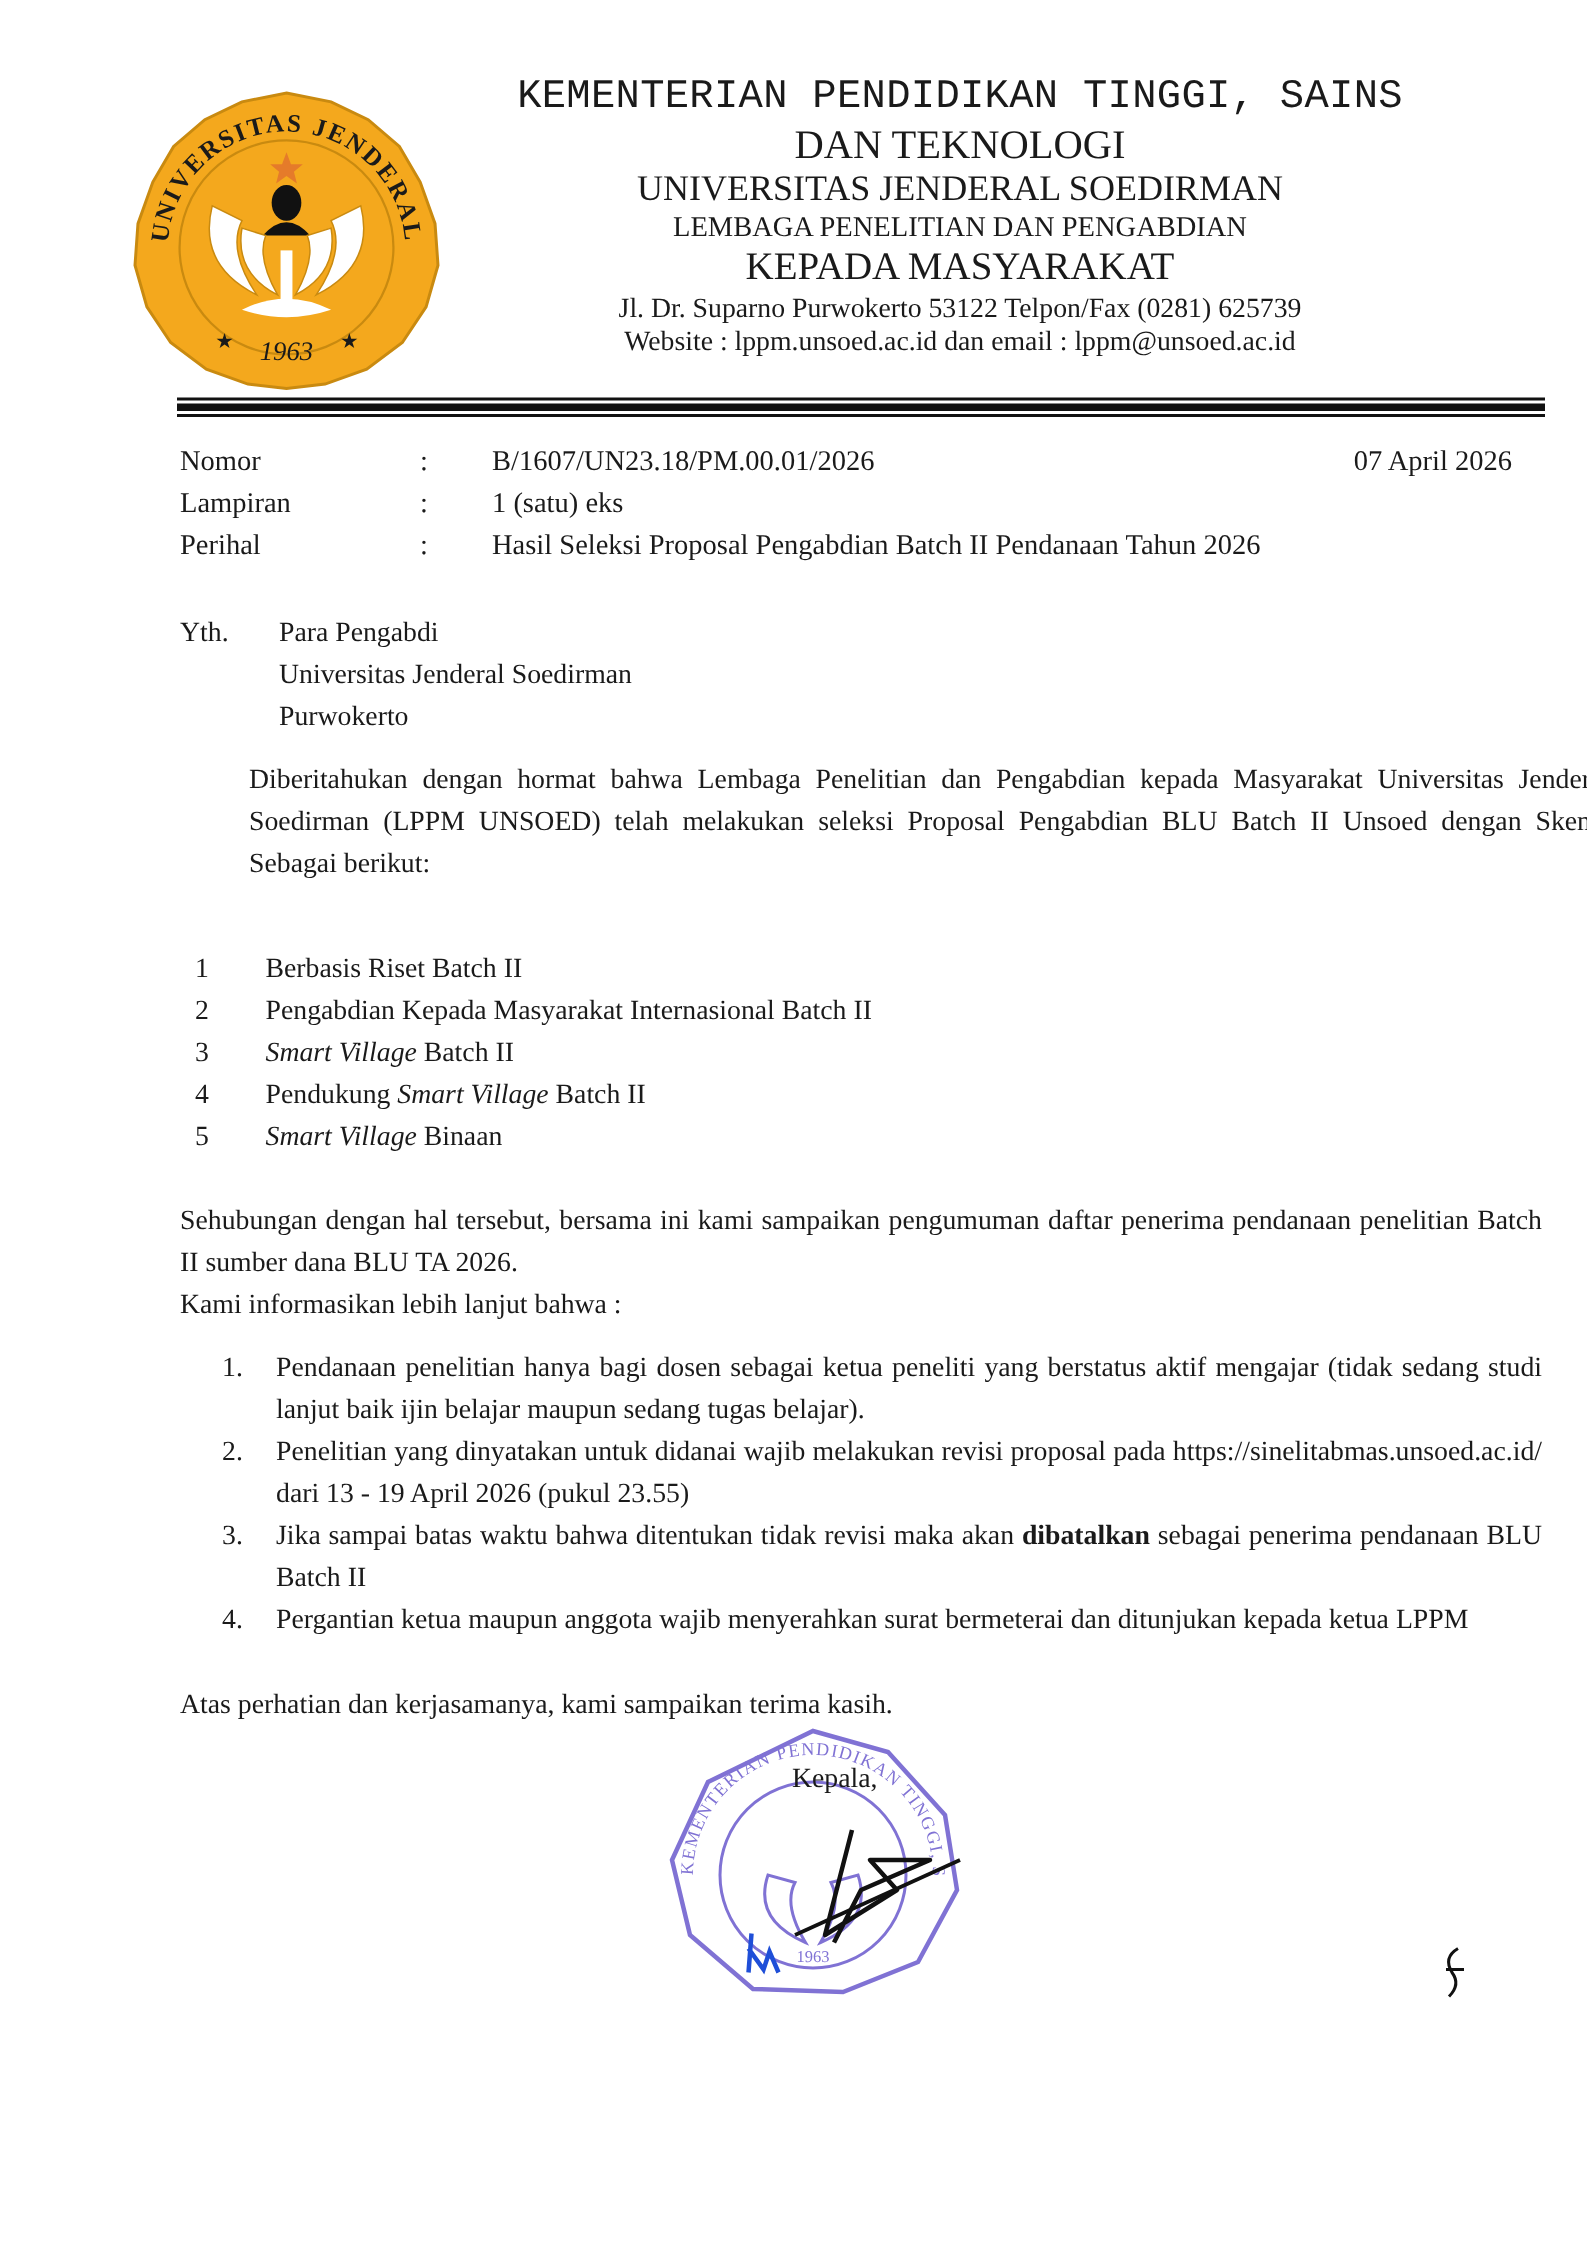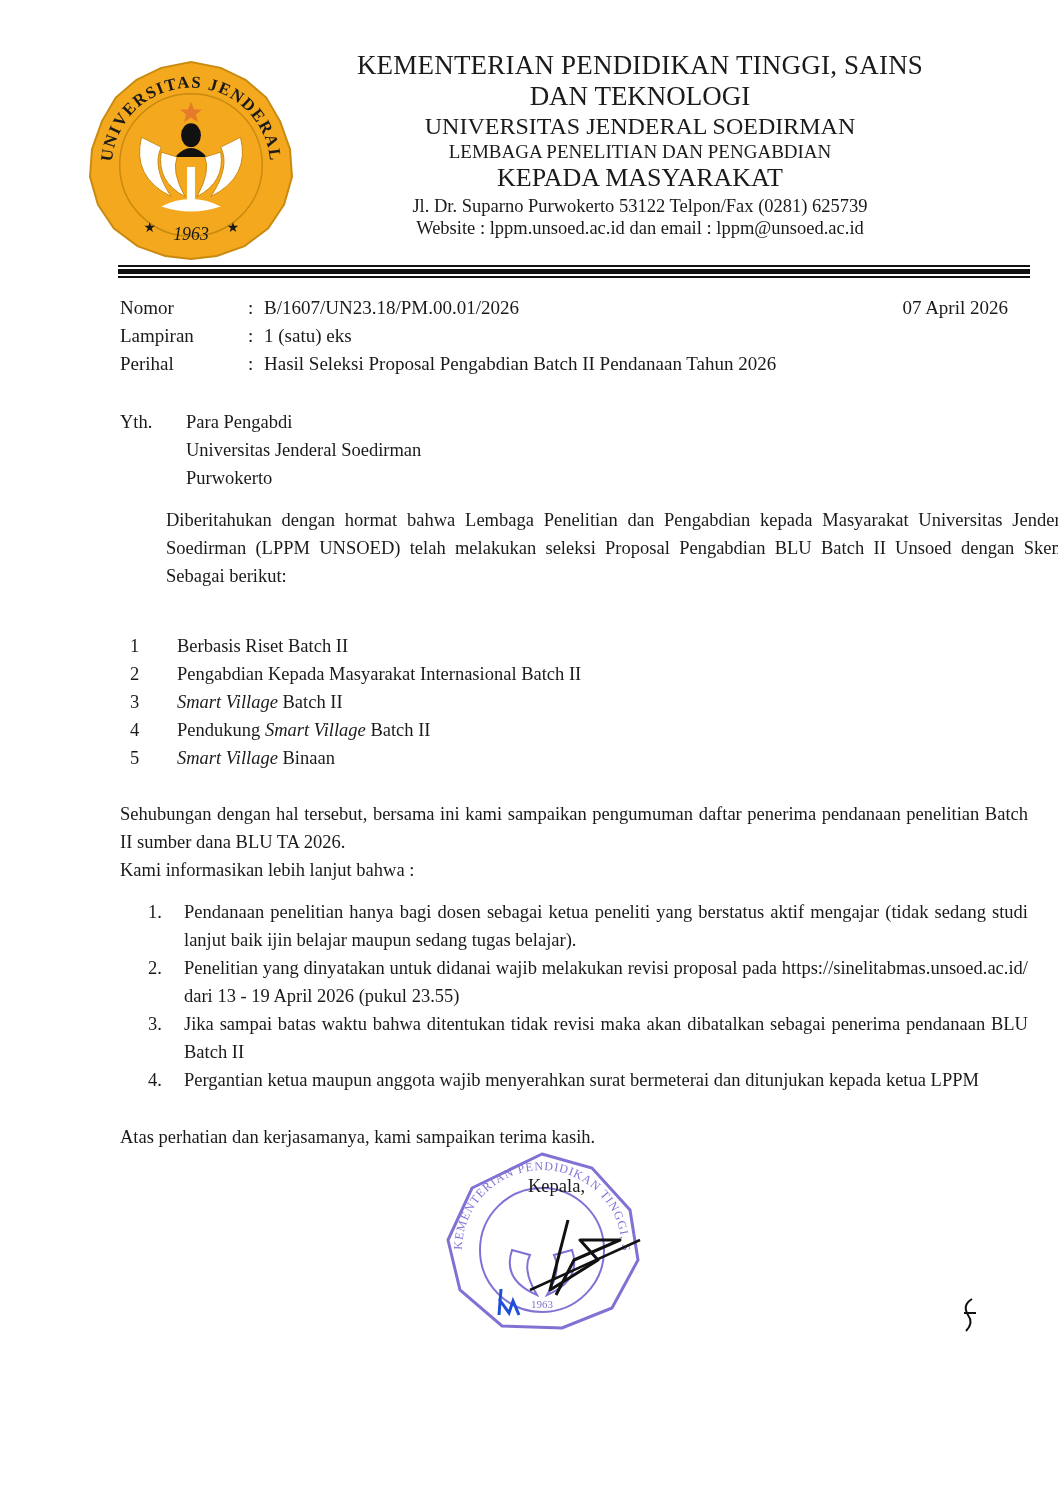--- a/index.html
+++ b/index.html
@@ -3,36 +3,36 @@
 <meta charset="utf-8">
 <style>
   html, body { margin: 0; padding: 0; background: #ffffff; }
   body { width: 1058px; height: 1496px; position: relative; overflow: hidden;
          font-family: "Liberation Serif", "DejaVu Serif", serif; color: #1a1a1a; }
   .page { position: absolute; inset: 0; }
 
   
   .logo { position: absolute; left: 82px; top: 58px; width: 218px; height: 202px; }
   .kop { position: absolute; left: 335px; top: 50px; width: 610px; text-align: center; line-height: 1.15; }
-  .kop .l1 { font-size: 27px; letter-spacing: 0.2px; }
+  .kop .l1 { font-size: 27px; letter-spacing: 0.2px; font-family: Liberation Mono, monospace; }
   .kop .l2 { font-size: 27px; }
   .kop .l3 { font-size: 24px; margin-top: 1px; }
   .kop .l4 { font-size: 19px; font-weight: normal; }
   .kop .l5 { font-size: 26px; font-weight: normal; }
   .kop .l6 { font-size: 18.5px; margin-top: 4px; }
   .kop .l7 { font-size: 18.5px; }
 
   .rule { position: absolute; left: 118px; width: 912px; background: #111; }
   .r1 { top: 265px; height: 2px; }
   .r2 { top: 269px; height: 5px; }
   .r3 { top: 276px; height: 2px; }
 
   
   .meta { position: absolute; left: 120px; top: 294px; font-size: 19px; line-height: 28px; }
-  .meta-row { display: flex; }
+  .meta-row { display: flex; gap: 32px; }
   .meta-label { width: 128px; }
   .meta-colon { width: 16px; }
   .date { position: absolute; right: 50px; top: 294px; font-size: 19px; line-height: 28px; }
 
   
   .yth { position: absolute; left: 120px; top: 408px; font-size: 18.5px; line-height: 28px; display: flex; }
   .yth-label { width: 66px; }
 
   .para { position: absolute; left: 120px; width: 908px; font-size: 18.5px; line-height: 28px; text-align: justify; }
   .p1 { top: 506px; margin-left: 46px; }
@@ -41,21 +41,21 @@
   .skema-row { display: flex; }
   .skema-num { width: 47px; }
 
   .p2 { top: 800px; }
   .p3 { top: 856px; }
 
   .notes { position: absolute; left: 148px; top: 898px; width: 880px; font-size: 18.5px; line-height: 28px; }
   .note { display: flex; }
   .note-num { width: 36px; flex-shrink: 0; }
   .note-text { flex: 1; text-align: justify; }
-  .note-text b { font-weight: normal; }
+  .note-text b { font-weight: bold; }
 
   .p4 { top: 1123px; }
 
   
   .stamp { position: absolute; left: 442px; top: 1150px; width: 200px; height: 180px; opacity: 0.85; }
   .kepala { position: absolute; left: 528px; top: 1176px; font-size: 18.5px; }
   .signature { position: absolute; left: 520px; top: 1200px; width: 150px; height: 100px; }
   .paraf { position: absolute; left: 495px; top: 1285px; width: 30px; height: 34px; }
   .signer { position: absolute; left: 525px; top: 1291px; font-size: 18.5px; line-height: 26px; }
   .paraf2 { position: absolute; left: 958px; top: 1295px; width: 22px; height: 40px; }

